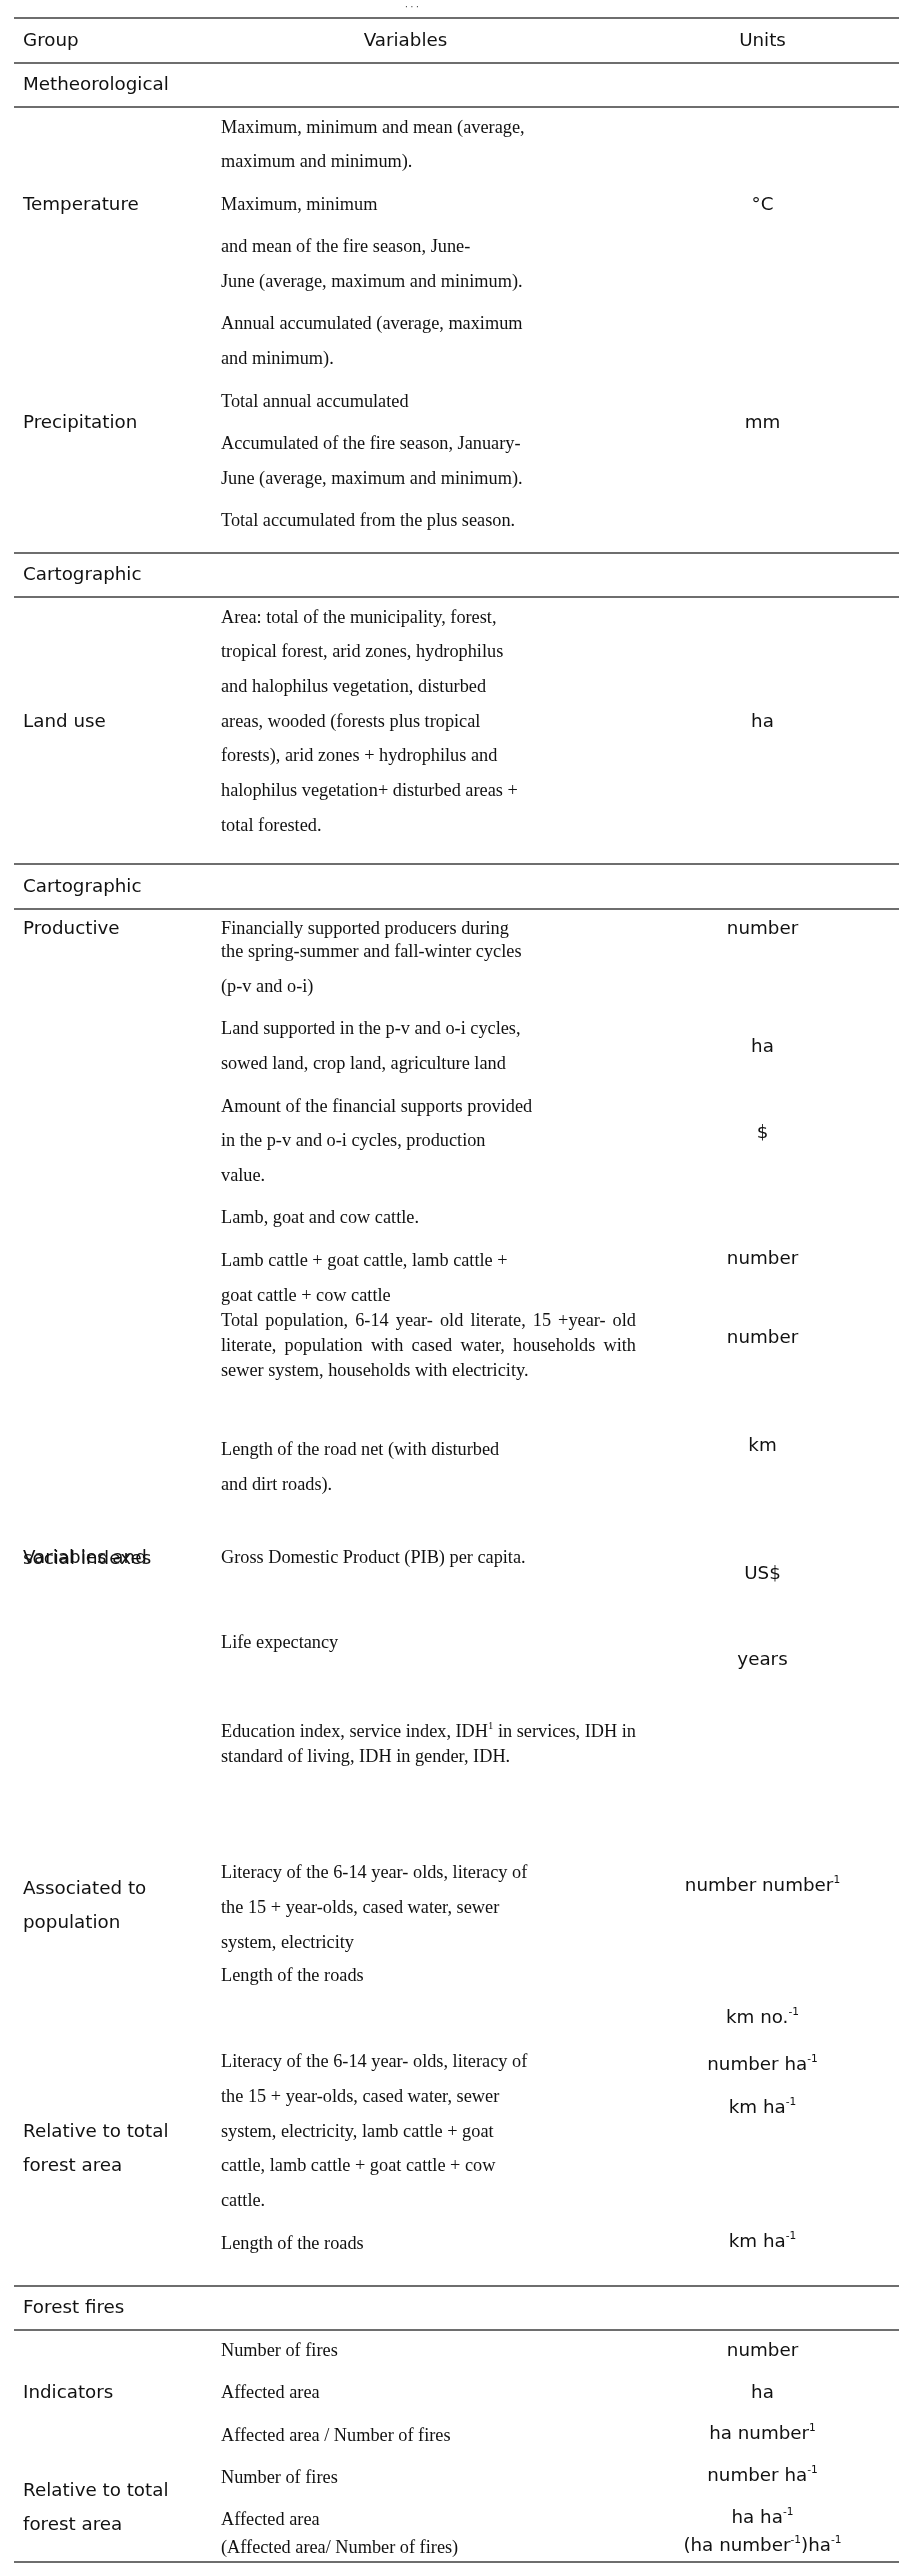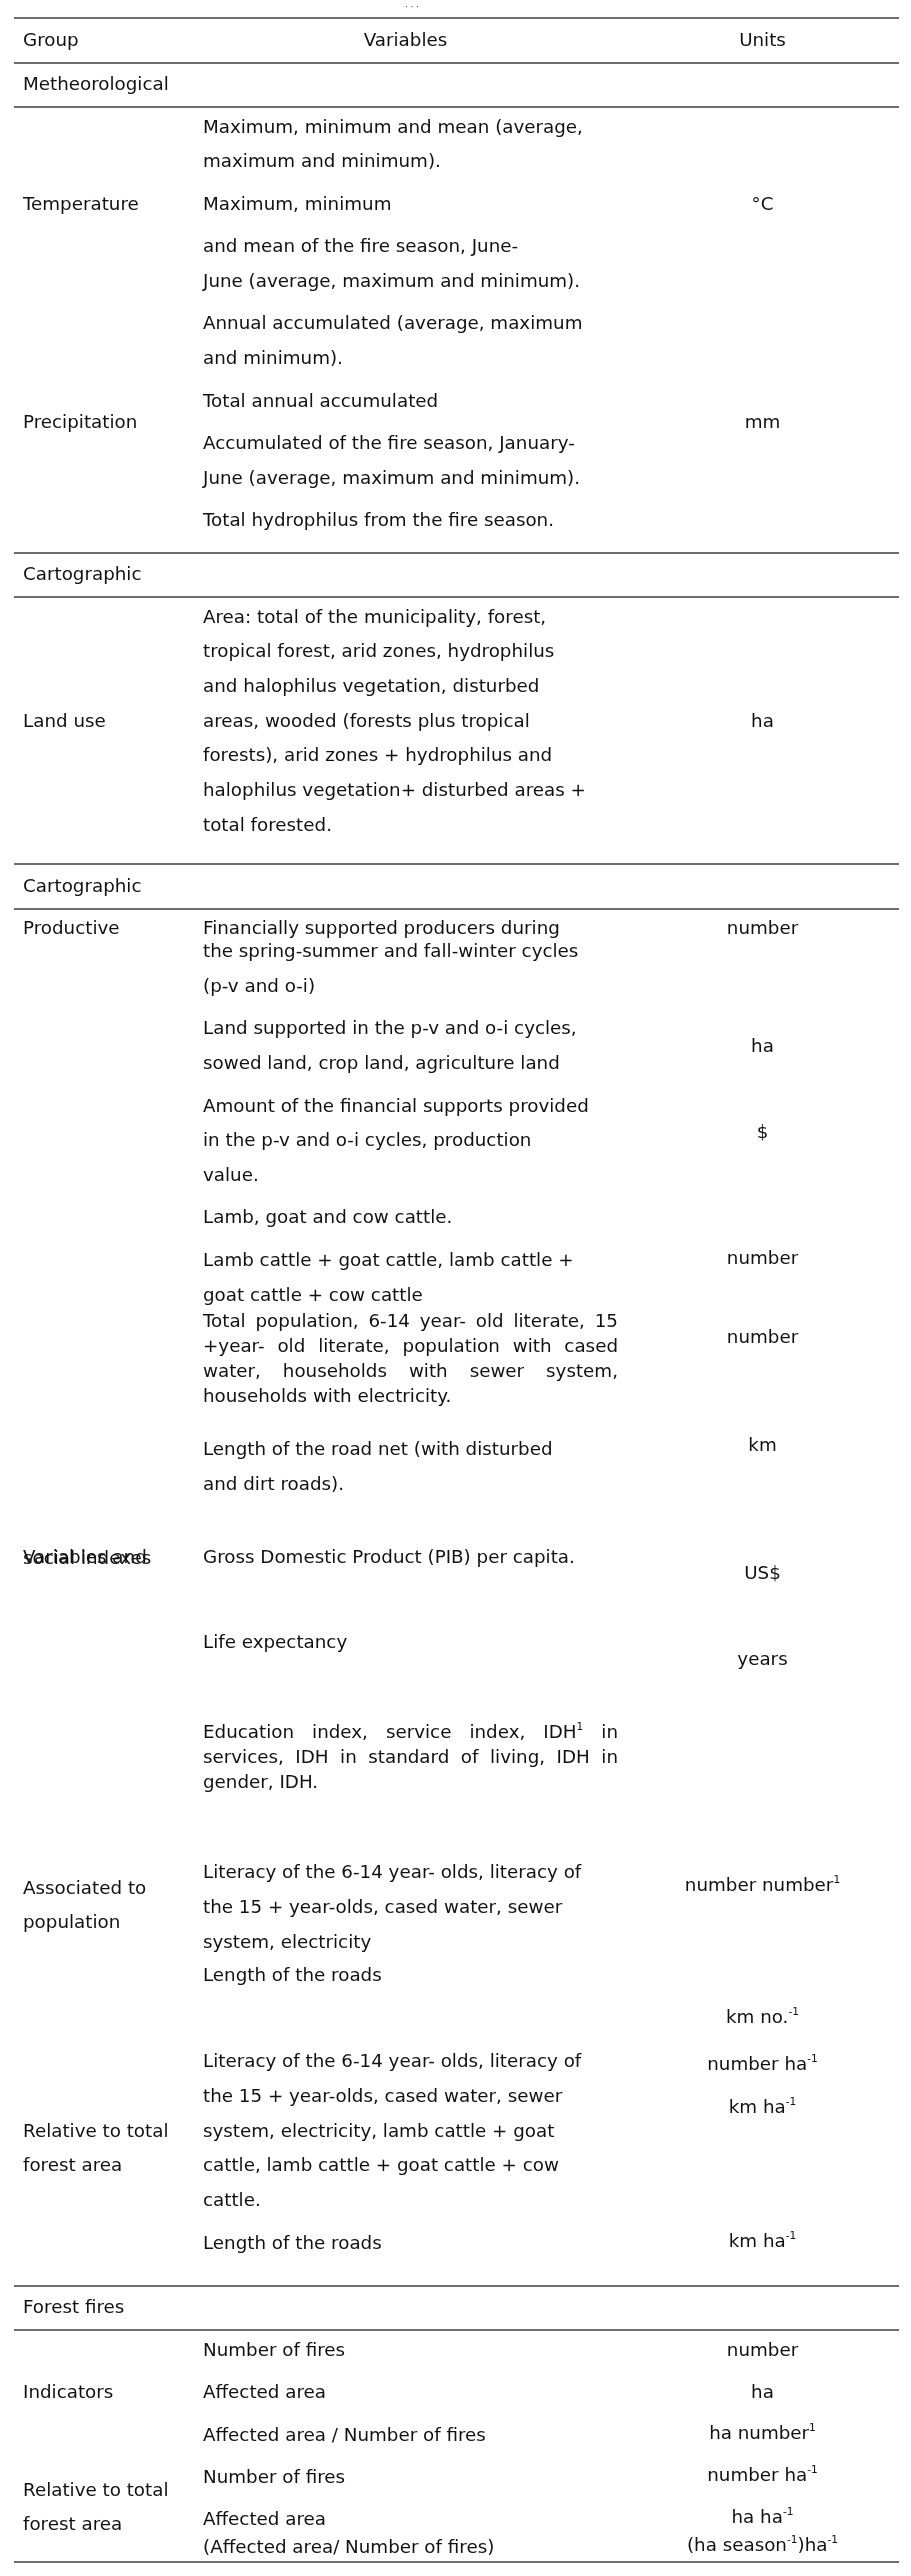--- a/index.html
+++ b/index.html
@@ -1,21 +1,21 @@
 <!DOCTYPE html>
 <html><head>
 <meta charset="utf-8">
 <style>
   html, body { margin: 0; padding: 0; background: #ffffff; }
   body { width: 911px; height: 2576px; position: relative; overflow: hidden;
          font-family: "DejaVu Sans", sans-serif; color: #111; font-size: 18.3px; }
   .rule { position: absolute; left: 13.5px; width: 885px; height: 1.9px; background: #6e6e6e; }
   .t { position: absolute; white-space: nowrap; line-height: 1; }
   .g { left: 23px; }
-  .v { left: 203px; }
+  .v { left: 221px; font-family: Liberation Serif, serif; }
   .u { left: 608px; width: 309px; text-align: center; }
   .hdr { font-weight: normal; font-size: 18.3px; }
   .j { white-space: normal; width: 415px; text-align: justify; line-height: 25px; }
   sup { font-size: 10.6px; vertical-align: 7.7px; line-height: 0; }
   .marks { position: absolute; left: 405px; top: 1.9px; font-size: 8.7px; color: #333; }
 </style>
 </head>
 <body>
 
 <div class="marks">· · ·</div>
@@ -45,21 +45,21 @@
 <div class="t v" style="top:237px">and mean of the fire season, June-</div>
 <div class="t v" style="top:272px">June (average, maximum and minimum).</div>
 
 <div class="t v" style="top:314px">Annual accumulated (average, maximum</div>
 <div class="t v" style="top:349px">and minimum).</div>
 <div class="t v" style="top:392px">Total annual accumulated</div>
 <div class="t g" style="top:413px">Precipitation</div>
 <div class="t u" style="top:413px">mm</div>
 <div class="t v" style="top:434px">Accumulated of the fire season, January-</div>
 <div class="t v" style="top:469px">June (average, maximum and minimum).</div>
-<div class="t v" style="top:511px">Total hydrophilus from the fire season.</div>
+<div class="t v" style="top:511px">Total accumulated from the plus season.</div>
 
 <div class="t g" style="top:565px">Cartographic</div>
 
 <div class="t v" style="top:608px">Area: total of the municipality, forest,</div>
 <div class="t v" style="top:642px">tropical forest, arid zones, hydrophilus</div>
 <div class="t v" style="top:677px">and halophilus vegetation, disturbed</div>
 <div class="t g" style="top:712px">Land use</div>
 <div class="t v" style="top:712px">areas, wooded (forests plus tropical</div>
 <div class="t u" style="top:712px">ha</div>
 <div class="t v" style="top:746px">forests), arid zones + hydrophilus and</div>
@@ -129,14 +129,14 @@
 <div class="t v" style="top:2426px">Affected area / Number of fires</div>
 <div class="t u" style="top:2424px"><span>ha number</span><sup>1</sup></div>
 <div class="t v" style="top:2468px">Number of fires</div>
 <div class="t u" style="top:2466px"><span>number ha</span><sup>-1</sup></div>
 <div class="t g" style="top:2481px">Relative to total</div>
 <div class="t v" style="top:2510px">Affected area</div>
 <div class="t u" style="top:2508px"><span>ha ha</span><sup>-1</sup></div>
 <div class="t g" style="top:2515px">forest area</div>
 
 <div class="t v" style="top:2538px">(Affected area/ Number of fires)</div>
-<div class="t u" style="top:2536px"><span>(ha season</span><sup>-1</sup><span>)ha</span><sup>-1</sup></div>
+<div class="t u" style="top:2536px"><span>(ha number</span><sup>-1</sup><span>)ha</span><sup>-1</sup></div>
 
 
 </body></html>

